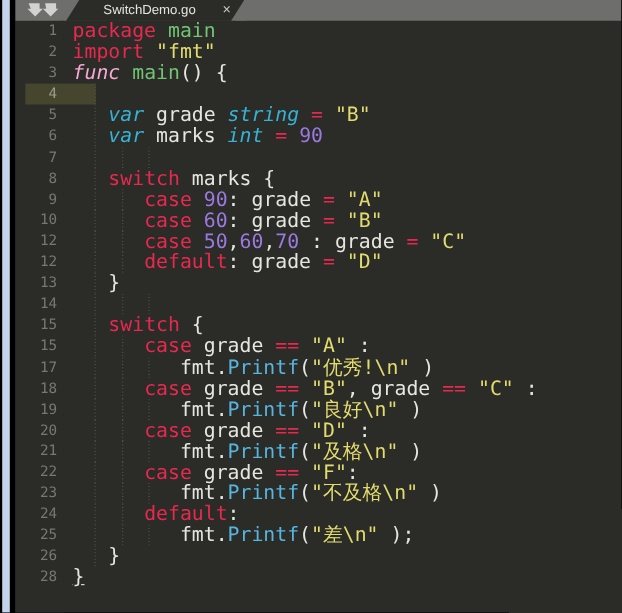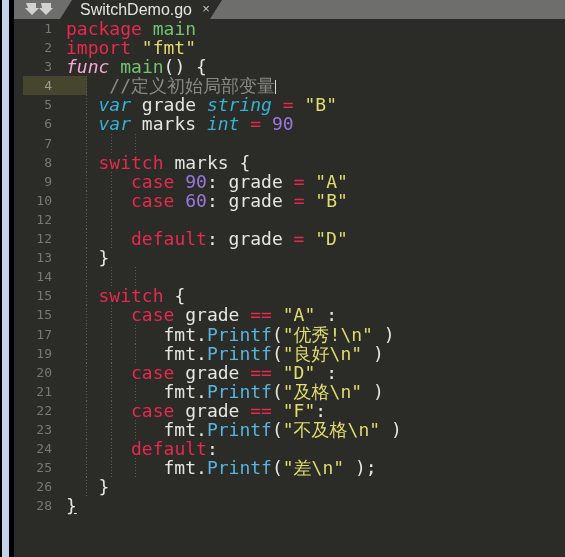--- a/index.html
+++ b/index.html
@@ -16,21 +16,21 @@
   .left-gap{position:absolute;left:9px;top:0;width:5px;height:557px;background:#000;}
 
   
   .tabbar{position:absolute;left:14px;top:0;width:551px;height:19px;background:#6e6e6c;}
   .navarrows{position:absolute;left:0px;top:0;width:52px;height:19px;background:#6e6e6c;
              clip-path:polygon(0 0,52px 0,40px 19px,0 19px);}
   .navarrows svg{position:absolute;left:10px;top:2px;}
   .tab{position:absolute;left:46px;top:0;width:162px;height:19px;background:#2b2b28;
        clip-path:polygon(12px 0,162px 0,150px 19px,0 19px);}
   .tab-label{position:absolute;left:62px;top:1px;width:120px;height:17px;line-height:17px;
-             color:#e3e3e0;font-family:"Liberation Sans",sans-serif;font-size:16px;
+             color:#e3e3e0;font-family:"Liberation Sans",sans-serif;font-size:12px;
              text-align:center;white-space:nowrap;}
   .tab-close{position:absolute;left:185px;top:1px;width:14px;height:17px;line-height:16px;
              color:#c8c8c4;font-family:"Liberation Sans",sans-serif;font-size:13px;text-align:center;cursor:pointer;}
   .tab-tail{position:absolute;left:200px;top:0;width:10px;height:19px;background:#6e6e6c;
             clip-path:polygon(9px 0,10px 0,10px 19px,0 19px);}
 
   
   .editor{position:absolute;left:14px;top:19px;width:551px;height:538px;background:#2b2b28;}
   .gutter{position:absolute;left:0;top:0;width:44px;height:538px;background:#2b2b28;}
   .code-area{position:absolute;left:0;top:0;width:551px;height:538px;}
@@ -101,21 +101,20 @@
           <div class="src"><span class="kw">import </span><span class="str">"fmt"</span></div>
         </div>
         <div class="row">
           <div class="ln">3</div>
           <div class="src"><span class="fn">func</span><span class="id"> </span><span class="green">main</span><span class="punct">() {</span></div>
         </div>
         <div class="row cur">
           <div class="ln-bg"></div>
           <div class="guide" style="left: 72.36px;"></div>
           <div class="ln">4</div>
-          <div class="src"><span class="cmt">    //定义初始局部变量</span><span class="caret"></span></div>
         </div>
         <div class="row">
           <div class="guide" style="left: 72.36px;"></div>
           <div class="ln">5</div>
           <div class="src"><span class="id">   </span><span class="typ">var</span><span class="id"> grade </span><span class="typ">string</span><span class="id"> </span><span class="op">=</span><span class="id"> </span><span class="str">"B"</span></div>
         </div>
         <div class="row">
           <div class="guide" style="left: 72.36px;"></div>
           <div class="ln">6</div>
           <div class="src"><span class="id">   </span><span class="typ">var</span><span class="id"> marks </span><span class="typ">int</span><span class="id"> </span><span class="op">=</span><span class="id"> </span><span class="num">90</span></div>
@@ -141,20 +140,21 @@
         <div class="row">
           <div class="guide" style="left: 72.36px;"></div>
           <div class="guide" style="left: 96.72px;"></div>
           <div class="ln">10</div>
           <div class="src"><span class="id">      </span><span class="kw">case</span><span class="id"> </span><span class="num">60</span><span class="id">: grade </span><span class="op">=</span><span class="id"> </span><span class="str">"B"</span></div>
         </div>
         <div class="row">
           <div class="guide" style="left: 72.36px;"></div>
           <div class="guide" style="left: 96.72px;"></div>
           <div class="ln">12</div>
+          <div class="src"><span class="id">      </span><span class="kw">case</span><span class="id"> </span><span class="num">50</span><span class="id">,</span><span class="num">60</span><span class="id">,</span><span class="num">70</span><span class="id"> : grade </span><span class="op">=</span><span class="id"> </span><span class="str">"C"</span></div>
         </div>
         <div class="row">
           <div class="guide" style="left: 72.36px;"></div>
           <div class="guide" style="left: 96.72px;"></div>
           <div class="ln">12</div>
           <div class="src"><span class="id">      </span><span class="kw">default</span><span class="id">: grade </span><span class="op">=</span><span class="id"> </span><span class="str">"D"</span></div>
         </div>
         <div class="row">
           <div class="guide" style="left: 72.36px;"></div>
           <div class="ln">13</div>
@@ -181,20 +181,26 @@
         <div class="row">
           <div class="guide" style="left: 72.36px;"></div>
           <div class="guide" style="left: 96.72px;"></div>
           <div class="guide" style="left: 121.08px;"></div>
           <div class="ln">17</div>
           <div class="src"><span class="id">         fmt.</span><span class="meth">Printf</span><span class="id">(</span><span class="str">"优秀!\n"</span><span class="id"> )</span></div>
         </div>
         <div class="row">
           <div class="guide" style="left: 72.36px;"></div>
           <div class="guide" style="left: 96.72px;"></div>
+          <div class="ln">18</div>
+          <div class="src"><span class="id">      </span><span class="kw">case</span><span class="id"> grade </span><span class="op">==</span><span class="id"> </span><span class="str">"B"</span><span class="id">, grade </span><span class="op">==</span><span class="id"> </span><span class="str">"C"</span><span class="id"> :</span></div>
+        </div>
+        <div class="row">
+          <div class="guide" style="left: 72.36px;"></div>
+          <div class="guide" style="left: 96.72px;"></div>
           <div class="guide" style="left: 121.08px;"></div>
           <div class="ln">19</div>
           <div class="src"><span class="id">         fmt.</span><span class="meth">Printf</span><span class="id">(</span><span class="str">"良好\n"</span><span class="id"> )</span></div>
         </div>
         <div class="row">
           <div class="guide" style="left: 72.36px;"></div>
           <div class="guide" style="left: 96.72px;"></div>
           <div class="ln">20</div>
           <div class="src"><span class="id">      </span><span class="kw">case</span><span class="id"> grade </span><span class="op">==</span><span class="id"> </span><span class="str">"D"</span><span class="id"> :</span></div>
         </div>

